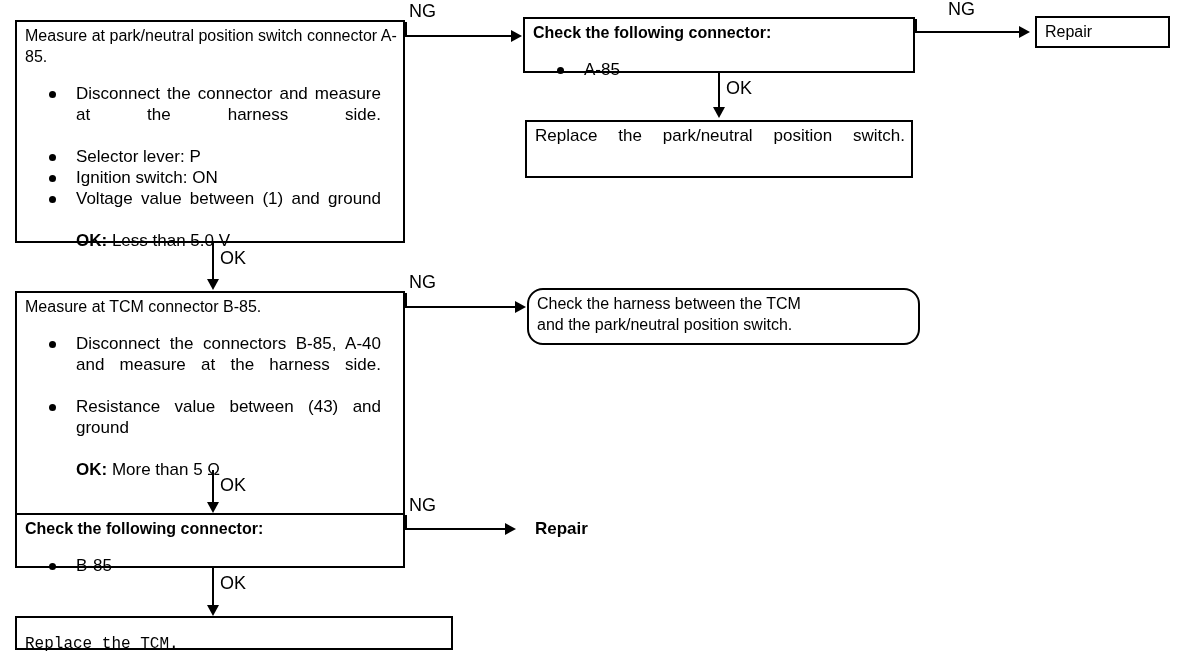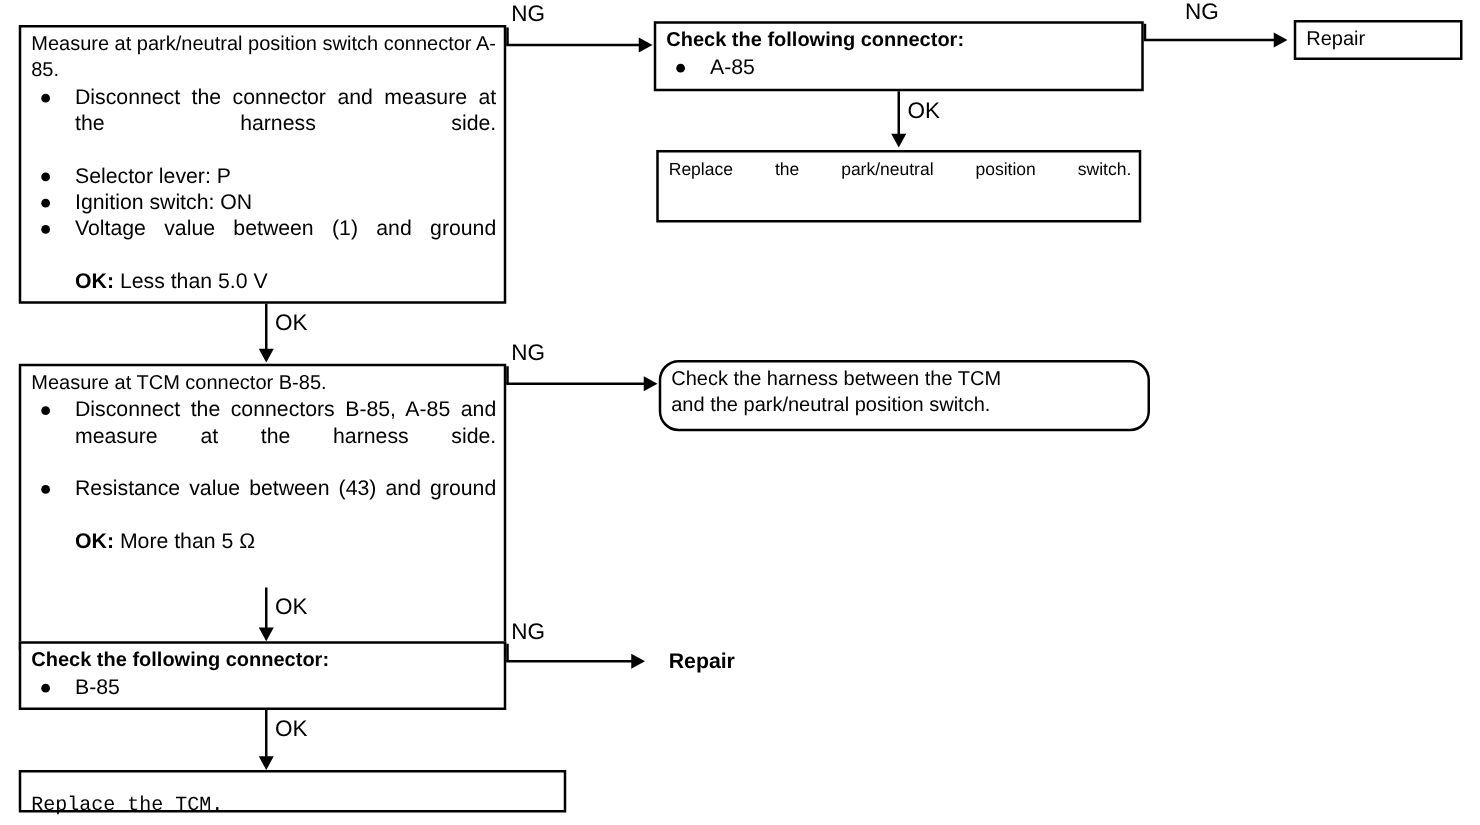--- a/index.html
+++ b/index.html
@@ -30,21 +30,21 @@
   .ttl {
     font-size: 16px;
     line-height: 21px;
     white-space: nowrap;
   }
   .ttl.wrap { white-space: normal; }
   .ttl.bold { font-weight: bold; }
 
   ul.bullets {
     list-style: none;
-    margin: 0;
+    margin: 16px;
     padding: 0;
   }
   ul.bullets > li {
     position: relative;
     padding-left: 35px;
     font-size: 17px;
     line-height: 21px;
     margin: 0;
   }
   ul.bullets > li::before {
@@ -69,21 +69,21 @@
   }
   .sub {
     display: block;
     font-size: 17px;
     line-height: 21px;
   }
   .ok-lbl { font-weight: bold; }
 
   
   .justpara {
-    font-size: 14px;
+    font-size: 17px;
     line-height: 21px;
     text-align: justify;
   }
   .justpara > span.l1 { display: block; text-align: justify; }
   .justpara > span.l1::after { content: ""; display: inline-block; width: 100%; }
 
   
   .hline {
     position: absolute;
     height: 0;
@@ -176,21 +176,21 @@
   </div>
 
   <div class="vline" style="left:212px; top:243px; height:38px;"></div>
   <div class="arrow-d" style="left:207px; top:279px;"></div>
   <div class="edge-lbl" style="left:220px; top:249px;">OK</div>
 
   <div class="box" style="left:15px; top:291px; width:390px; height:229px;">
     <div class="ttl wrap">Measure at TCM connector B-85.</div>
     <ul class="bullets">
       <li class="just">
-          <span class="justline">Disconnect the connectors B-85, A-85 and measure at the harness side.</span>
+          <span class="justline">Disconnect the connectors B-85, A-40 and measure at the harness side.</span>
         </li>
       <li class="just">
           <span class="justline">Resistance value between (43) and ground</span>
         <span class="sub"><b class="ok-lbl">OK:</b>
           <span>More than 5 Ω</span>
         </span>
       </li>
     </ul>
   </div>
 

